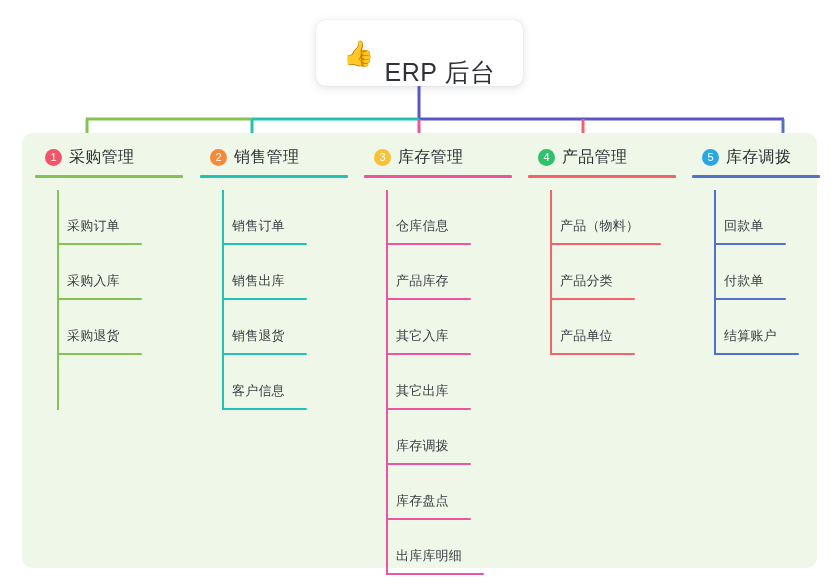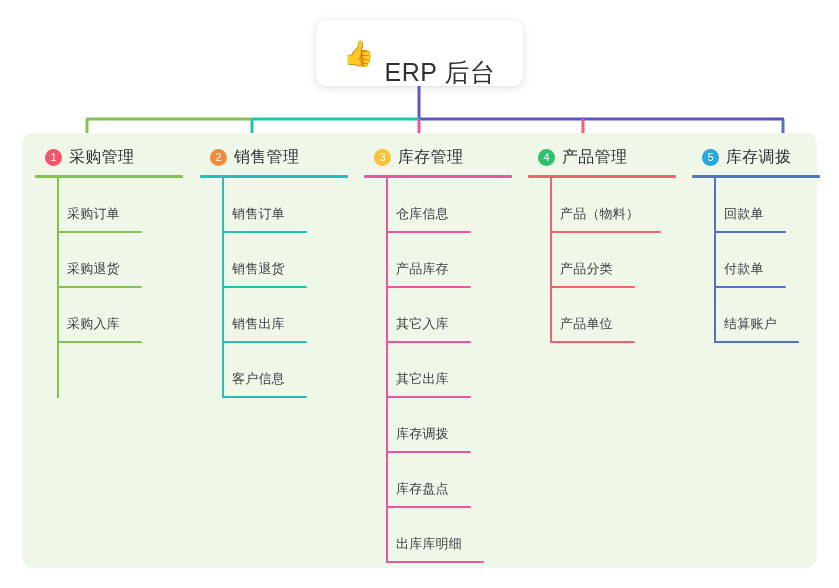--- a/index.html
+++ b/index.html
@@ -99,21 +99,21 @@
     letter-spacing: 0.3px;
   }
   .head-rule {
     height: 3px;
     border-radius: 1px;
     margin-top: 7px;
   }
 
   .items {
     position: relative;
-    margin-top: 0;
+    margin-top: 12px;
     padding-left: 0;
   }
   .spine {
     position: absolute;
     left: 22px;
     top: 0;
     width: 2px;
   }
   .item {
     position: relative;
@@ -170,50 +170,50 @@
           <span class="col-title">采购管理</span>
         </div>
         <div class="head-rule" style="background: rgb(132, 195, 83); width: 148px;"></div>
         <div class="items">
           <div class="spine" style="background: rgb(132, 195, 83); height: 220px;"></div>
           <div class="item">
             <span class="item-label">采购订单</span>
             <div class="item-rule" style="background: rgb(132, 195, 83); width: 85px;"></div>
           </div>
           <div class="item">
+            <span class="item-label">采购入库</span>
+            <div class="item-rule" style="background: rgb(132, 195, 83); width: 85px;"></div>
+          </div>
+          <div class="item">
             <span class="item-label">采购退货</span>
             <div class="item-rule" style="background: rgb(132, 195, 83); width: 85px;"></div>
           </div>
-          <div class="item">
-            <span class="item-label">采购入库</span>
-            <div class="item-rule" style="background: rgb(132, 195, 83); width: 85px;"></div>
-          </div>
         </div>
       </div>
       <div class="column" style="left: 200px;">
         <div class="col-head">
           <span class="badge" style="background: rgb(245, 138, 60);">2</span>
           <span class="col-title">销售管理</span>
         </div>
         <div class="head-rule" style="background: rgb(33, 196, 180); width: 148px;"></div>
         <div class="items">
           <div class="spine" style="background: rgb(33, 196, 180); height: 220px;"></div>
           <div class="item">
             <span class="item-label">销售订单</span>
             <div class="item-rule" style="background: rgb(33, 196, 180); width: 85px;"></div>
           </div>
           <div class="item">
+            <span class="item-label">销售出库</span>
+            <div class="item-rule" style="background: rgb(33, 196, 180); width: 85px;"></div>
+          </div>
+          <div class="item">
             <span class="item-label">销售退货</span>
             <div class="item-rule" style="background: rgb(33, 196, 180); width: 85px;"></div>
           </div>
           <div class="item">
-            <span class="item-label">销售出库</span>
-            <div class="item-rule" style="background: rgb(33, 196, 180); width: 85px;"></div>
-          </div>
-          <div class="item">
             <span class="item-label">客户信息</span>
             <div class="item-rule" style="background: rgb(33, 196, 180); width: 85px;"></div>
           </div>
         </div>
       </div>
       <div class="column" style="left: 364px;">
         <div class="col-head">
           <span class="badge" style="background: rgb(247, 194, 54);">3</span>
           <span class="col-title">库存管理</span>
         </div>

